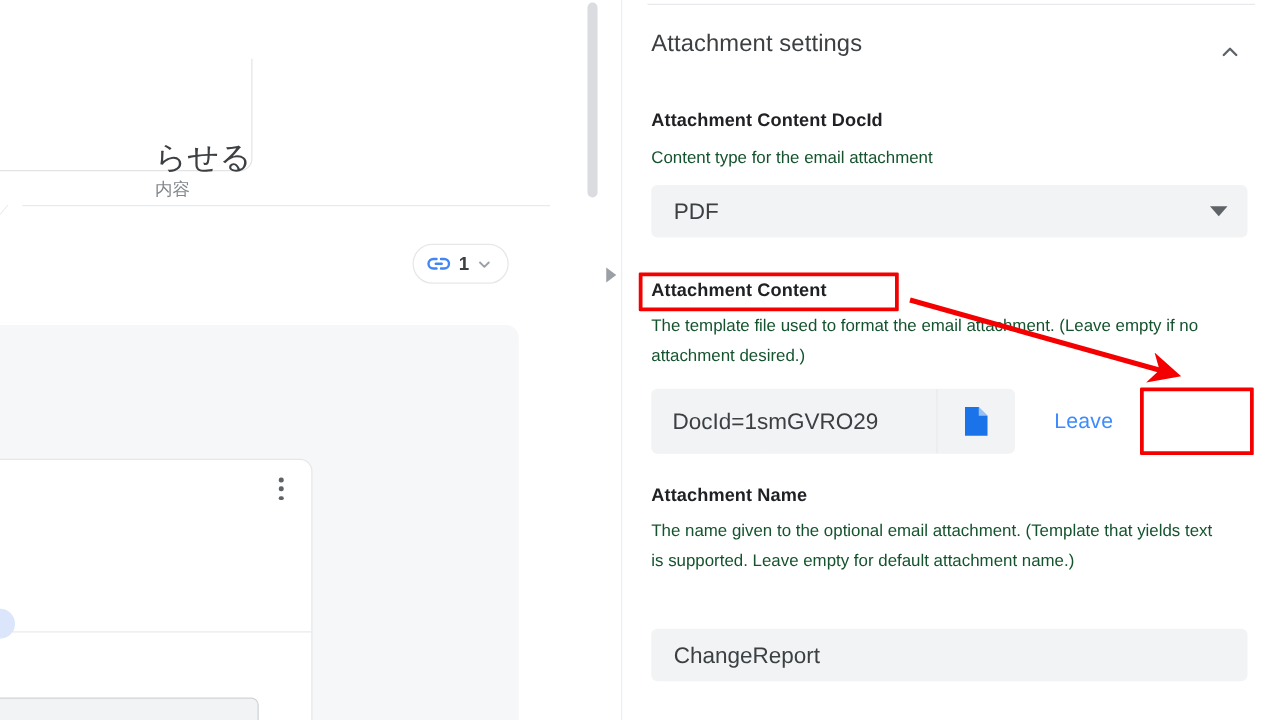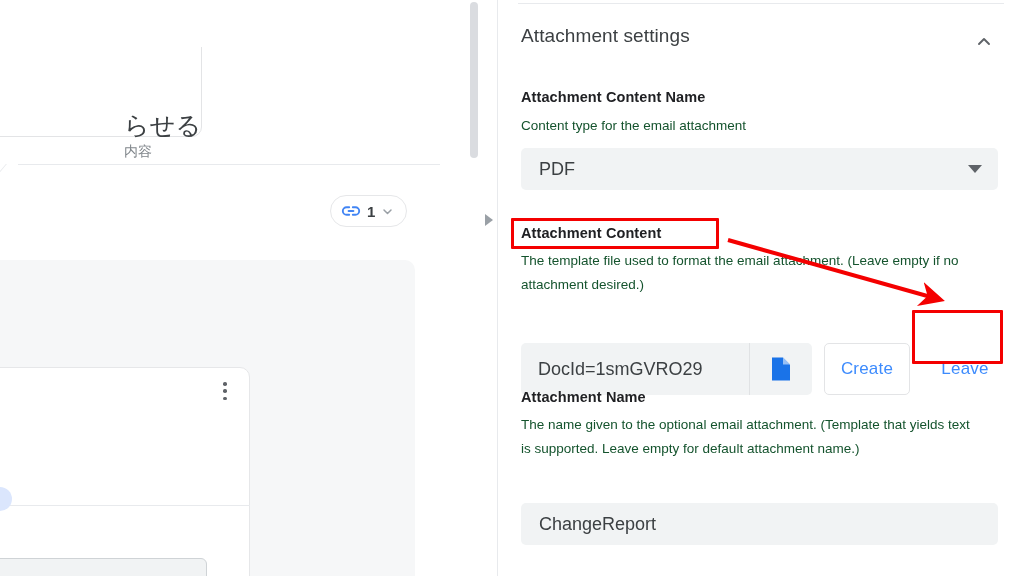--- a/index.html
+++ b/index.html
@@ -264,21 +264,20 @@
   }
 
   
   .tpl-row {
     position: absolute;
     left: 521px; top: 311px;
     height: 52px;
     display: flex;
     align-items: stretch;
     gap: 0;
-    margin-top: 32px;
   }
   .tpl-input {
     width: 228px;
     background: #f1f3f4;
     border-radius: 5px 0 0 5px;
     display: flex;
     align-items: center;
   }
   .tpl-input .val {
     font-size: 18px;
@@ -383,43 +382,40 @@
 
     <div class="section-header">
       <div class="section-title">Attachment settings</div>
       <div class="collapse-chevron">
         <svg width="24" height="24" viewBox="0 0 24 24" aria-hidden="true">
           <path d="M7 14l5-5 5 5" stroke="#5f6368" stroke-width="1.9" fill="none" stroke-linecap="round" stroke-linejoin="round"></path>
         </svg>
       </div>
     </div>
 
-    <div class="field-label" style="left:23px; top:89px;">Attachment Content Name</div>
+    <div class="field-label" style="left:23px; top:89px;">Attachment Content DocId</div>
     <div class="field-help" style="left:23px; top:114px;">Content type for the email attachment</div>
     <div class="ctl-filled" style="left:23px; top:148px; width:477px; height:42px;">
       <span class="val">PDF</span>
       <span class="select-caret"></span>
     </div>
 
     <div class="field-label" style="left:23px; top:225px;">Attachment Content</div>
     <div class="field-help" style="left:23px; top:249px; width:450px;">The template file used to format the email attachment. (Leave empty if no attachment desired.)</div>
   </div>
 
   <div class="tpl-row">
     <div class="tpl-input">
       <span class="val">DocId=1smGVRO29</span>
     </div>
     <div class="tpl-picker">
       <svg width="22" height="26" viewBox="0 0 22 26" aria-hidden="true">
         <path d="M2 1.5h11l7 7v16H2z" fill="#1a73e8"></path>
         <path d="M13 1.5v7h7z" fill="#ffffff" opacity="0.55"></path>
       </svg>
-    </div>
-    <div class="btn-outline">
-      <span>Create</span>
     </div>
     <div class="btn-outline btn-view">
       <span>Leave</span>
     </div>
   </div>
 
   <div class="field-label" style="left:521px; top:389px;">Attachment Name</div>
   <div class="field-help" style="left:521px; top:413px; width:452px;">The name given to the optional email attachment. (Template that yields text is supported. Leave empty for default attachment name.)</div>
   <div class="ctl-filled" style="left:521px; top:503px; width:477px; height:42px;">
     <span class="val">ChangeReport</span>

